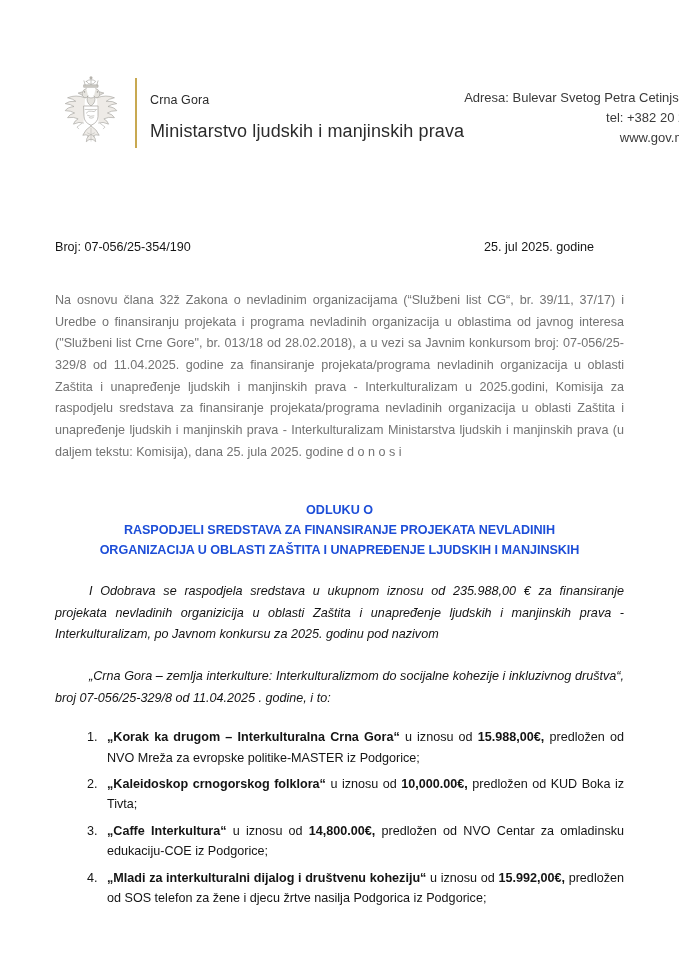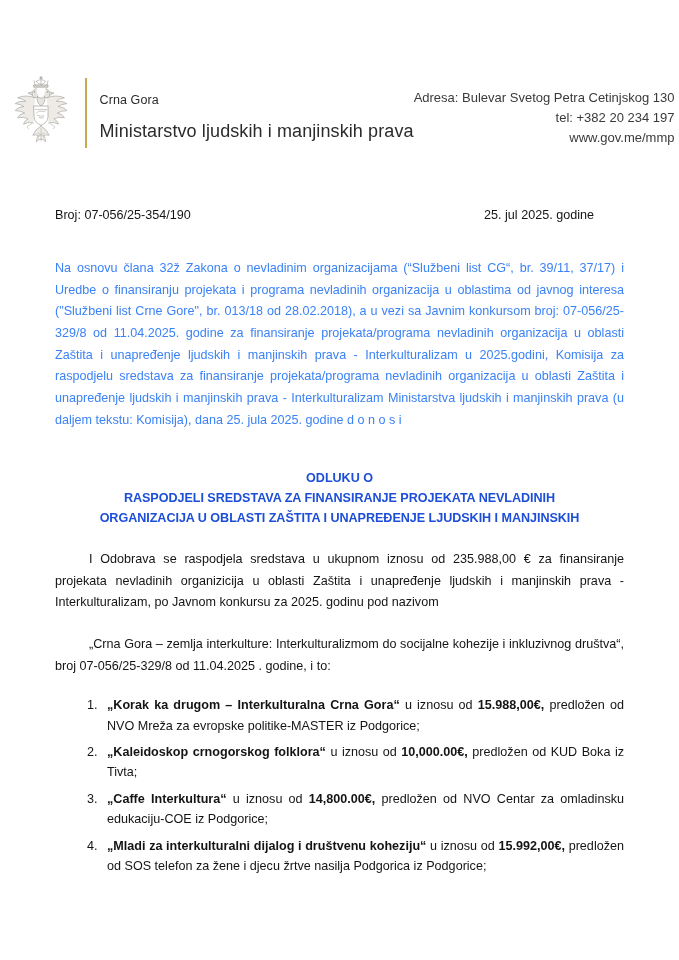--- a/index.html
+++ b/index.html
@@ -21,21 +21,21 @@
     height: 960px;
     background: #ffffff;
     box-sizing: border-box;
     padding: 0 55px;
   }
 
   
   .letterhead {
     display: flex;
     align-items: flex-start;
-    justify-content: center;
+    justify-content: flex-start;
     padding-top: 72px;
   }
   .brand {
     display: flex;
     align-items: center;
   }
   .emblem {
     width: 72px;
     height: 82px;
     flex: 0 0 72px;
@@ -74,54 +74,55 @@
     color: #3a3a3a;
     padding-top: 16px;
     white-space: nowrap;
   }
 
   
   .refline {
     display: flex;
     justify-content: space-between;
     align-items: baseline;
-    margin-top: 54px;
+    margin-top: 86px;
     font-size: 12.6px;
     color: #151515;
   }
   .refline .date { padding-right: 30px; }
 
   
   .preamble {
     margin-top: 36px;
     font-size: 12.6px;
     line-height: 1.72;
     text-align: justify;
     text-justify: inter-word;
-    color: #3b82f6;
+    color: #737373;
   }
 
   .decision-title {
     margin-top: 38px;
     text-align: center;
     font-weight: bold;
     font-size: 12.6px;
     line-height: 1.58;
     letter-spacing: -0.05px;
     color: #1d4ed8;
   }
 
   .allocation {
     margin-top: 20px;
     font-size: 12.6px;
     line-height: 1.72;
     text-align: justify;
     text-justify: inter-word;
     color: #141414;
     text-indent: 34px;
+    font-style: italic;
   }
 
   
   ol.grants {
     margin: 18px 0 0 0;
     padding-left: 46px;
     font-size: 12.6px;
     line-height: 1.62;
     color: #141414;
   }

